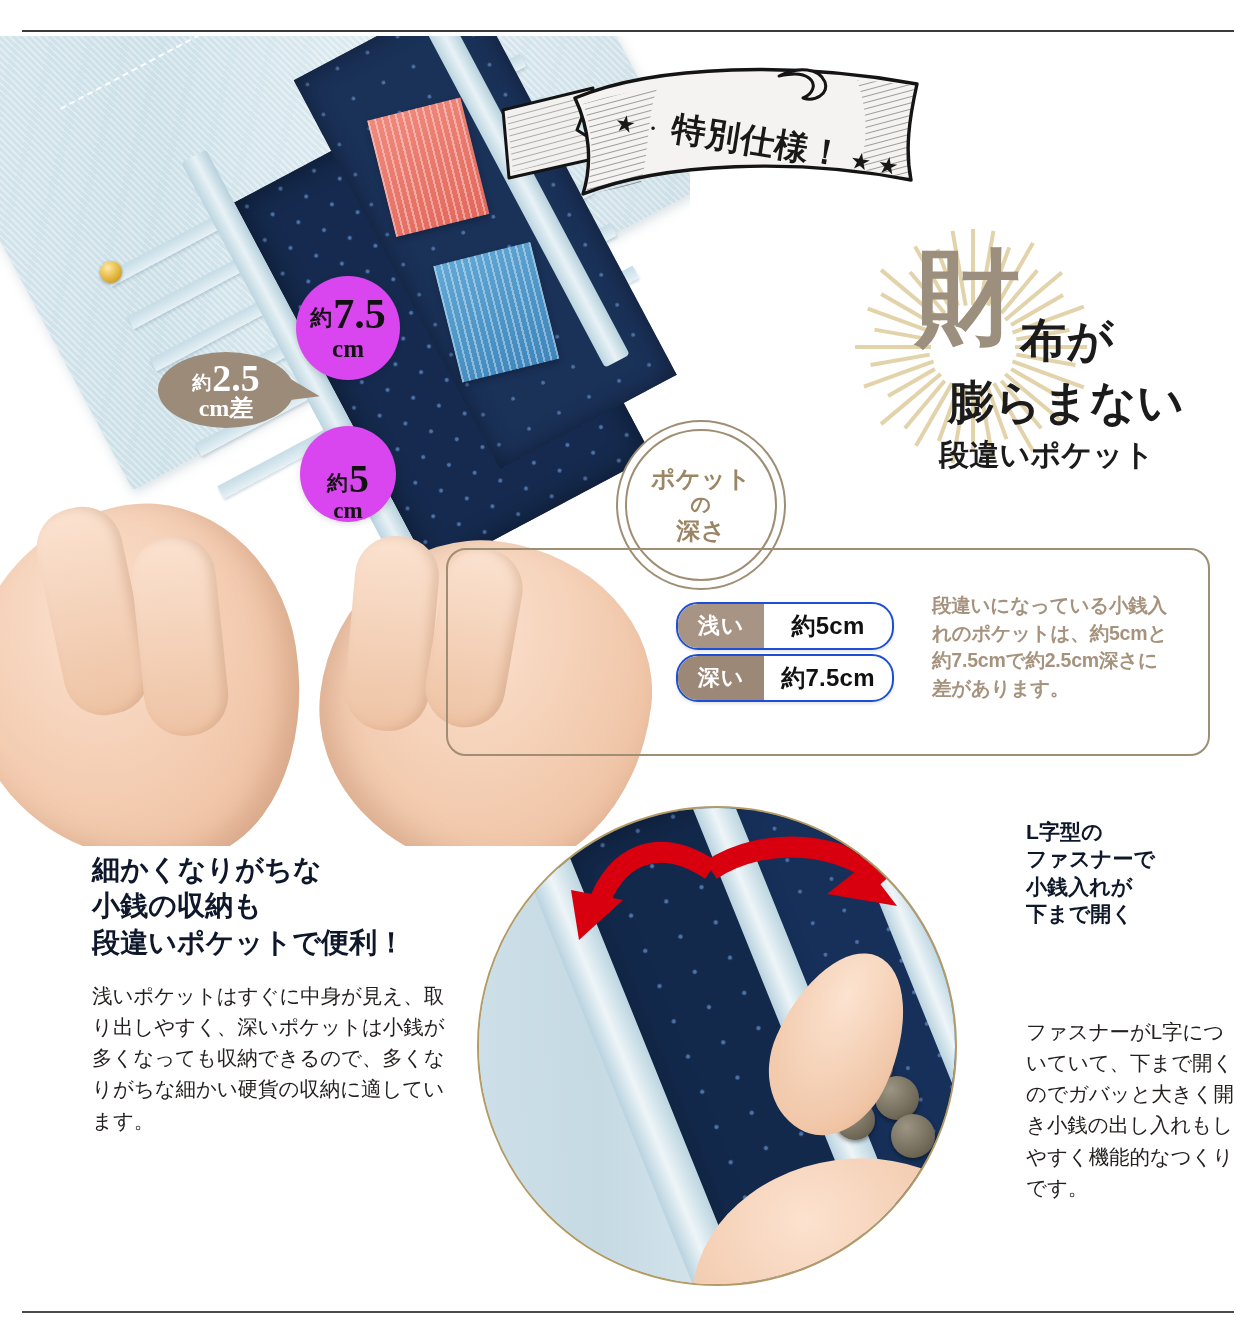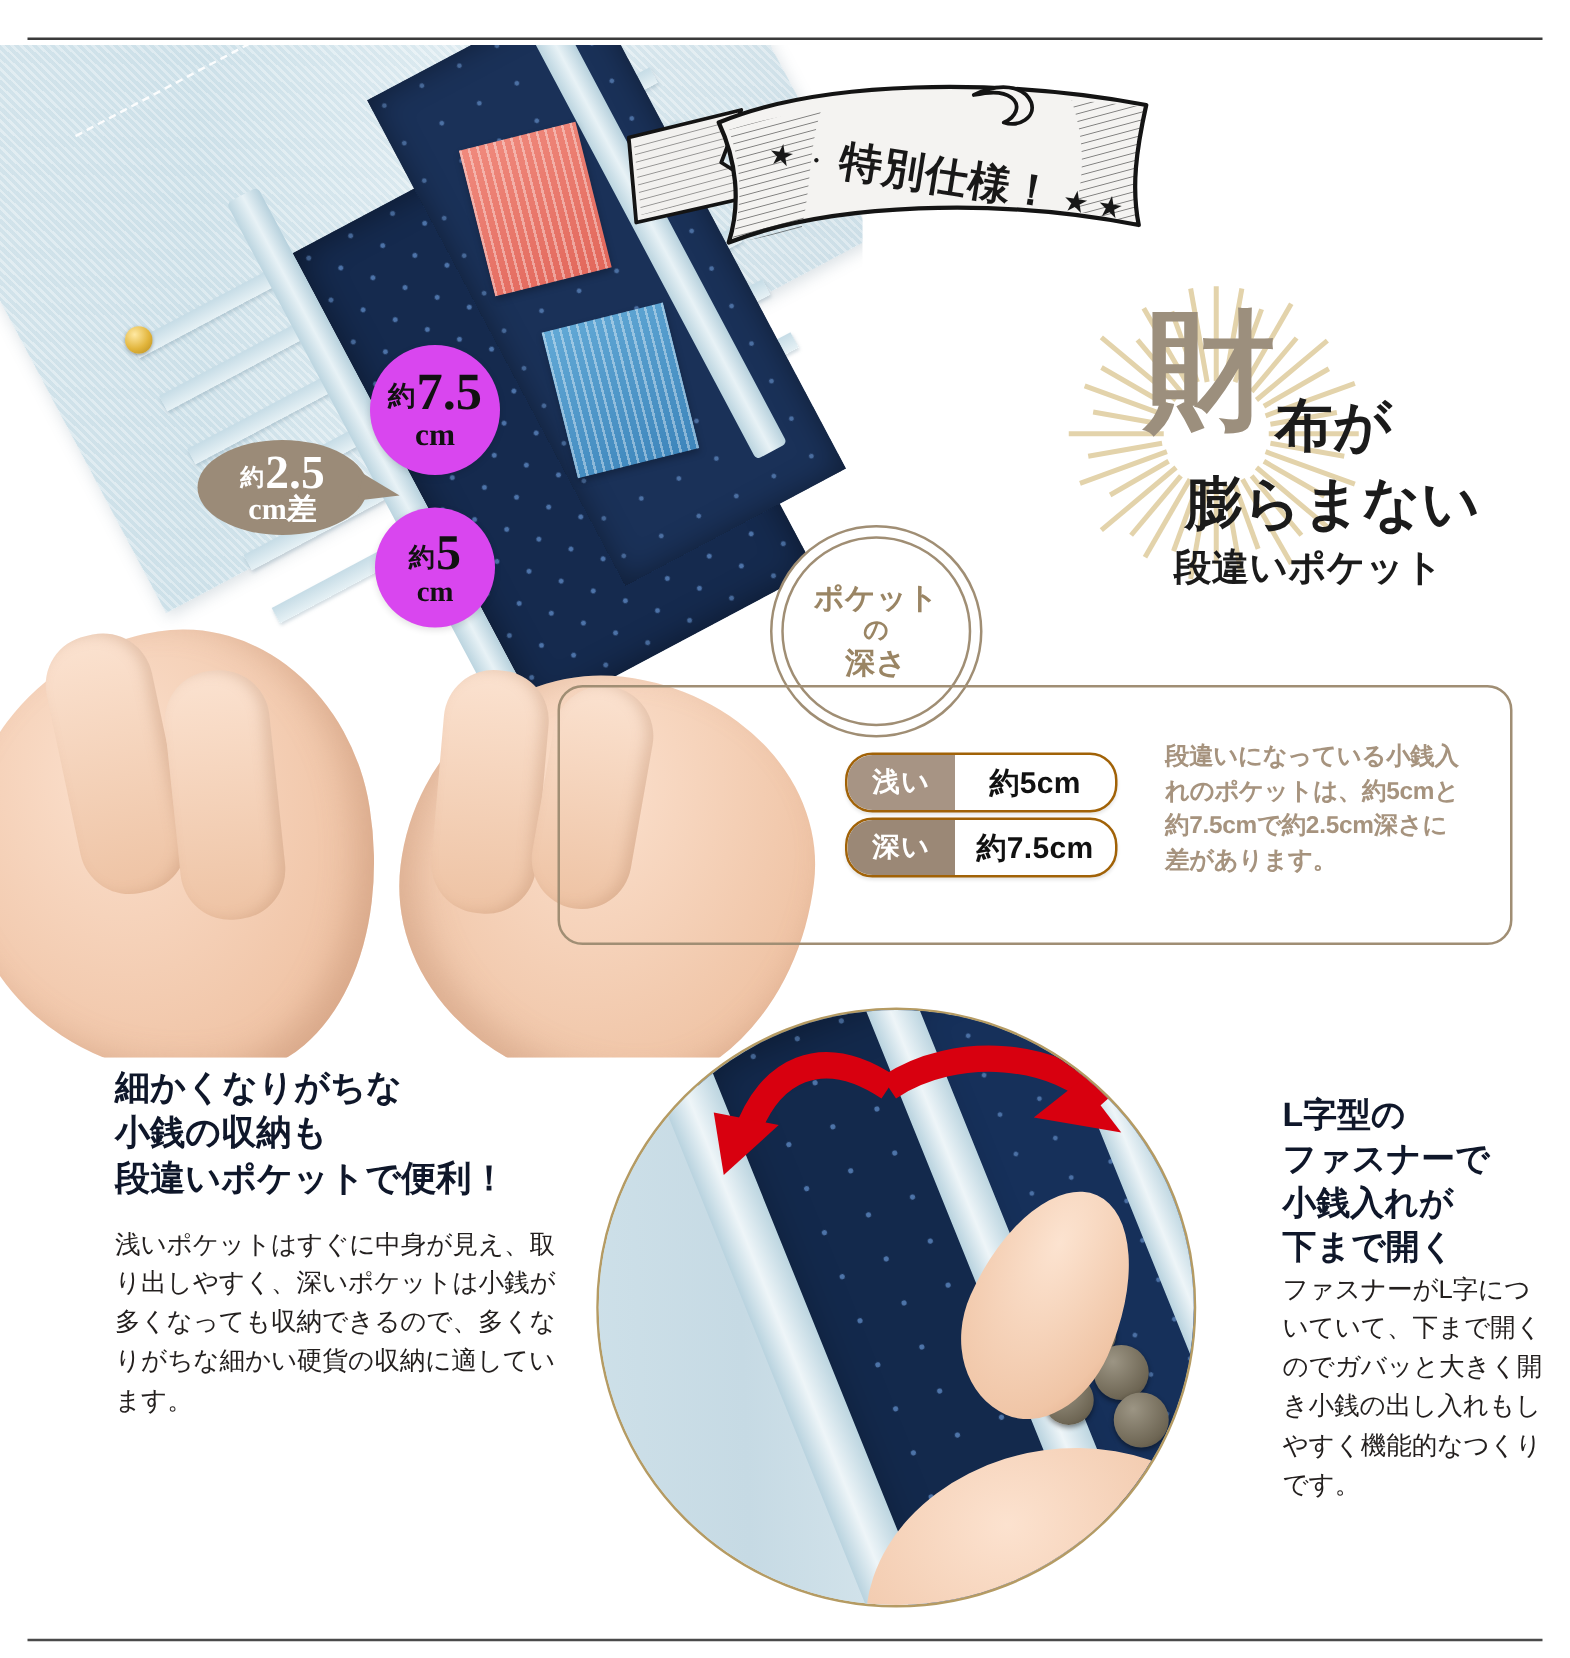--- a/index.html
+++ b/index.html
@@ -150,21 +150,21 @@
     box-shadow:0 2px 6px rgba(0,0,0,.12);
   }
   .badge-circle .num{font-weight:700;line-height:.95;white-space:nowrap;}
   .badge-circle .num .pre{font-size:.52em;margin-right:1px;vertical-align:.12em;}
   .badge-circle .unit{font-weight:700;line-height:1;}
 
   #badge-75{left:296px;top:276px;width:104px;height:104px;}
   #badge-75 .num{font-size:42px;}
   #badge-75 .unit{font-size:25px;margin-top:1px;}
 
-  #badge-5{left:300px;top:406px;width:96px;height:96px;}
+  #badge-5{left:300px;top:426px;width:96px;height:96px;justify-content:flex-end;}
   #badge-5 .num{font-size:40px;}
   #badge-5 .unit{font-size:23px;margin-top:1px;}
 
   .badge-bubble{
     position:absolute;left:158px;top:352px;width:136px;height:76px;
     border-radius:50%;background:#9b8b78;color:#fff;
     display:flex;flex-direction:column;align-items:center;justify-content:center;
     font-family:"Liberation Serif","DejaVu Serif",serif;
   }
   .badge-bubble .num{font-size:38px;font-weight:700;line-height:.95;white-space:nowrap;}
@@ -193,21 +193,21 @@
   .seal-text .s2{font-size:20px;display:block;}
   .seal-text .s3{font-size:24px;display:block;}
 
   
   .infoframe{
     position:absolute;left:446px;top:548px;width:760px;height:204px;
     border:2px solid #a08e74;border-radius:20px;background:transparent;
   }
   .pill{
     position:absolute;display:flex;align-items:stretch;height:44px;
-    border:2px solid #a16207;border-radius:22px;overflow:hidden;background:#fff;
+    border:2px solid #1d4ed8;border-radius:22px;overflow:hidden;background:#fff;
     box-shadow:0 2px 3px rgba(0,0,0,.1);
   }
   .pill .k{
     width:86px;display:flex;align-items:center;justify-content:center;
     color:#fff;font-weight:700;font-size:22px;letter-spacing:.04em;
   }
   .pill .v{
     width:128px;display:flex;align-items:center;justify-content:center;
     color:#111;font-weight:700;font-size:24px;letter-spacing:.01em;
   }
@@ -274,21 +274,21 @@
     transform:rotate(24deg);
   }
   .arrow-svg{position:absolute;left:0;top:0;width:476px;height:476px;}
 
   
   .col-head{
     position:absolute;color:#0f172a;font-weight:700;font-size:28px;line-height:1.3;
     letter-spacing:.005em;
   }
   #head-left{left:92px;top:852px;width:390px;}
-  #head-right{left:1026px;top:875px;width:215px;font-size:27px;}
+  #head-right{left:1026px;top:818px;width:215px;font-size:21px;}
 
   .col-body{
     position:absolute;color:#231f1e;font-size:20.5px;line-height:1.52;
     letter-spacing:-.005em;
   }
   #body-left{left:92px;top:980px;width:372px;}
   #body-left p{margin:0;}
   #body-right{left:1026px;top:1016px;width:216px;}
   #body-right p{margin:0;}
 </style>

